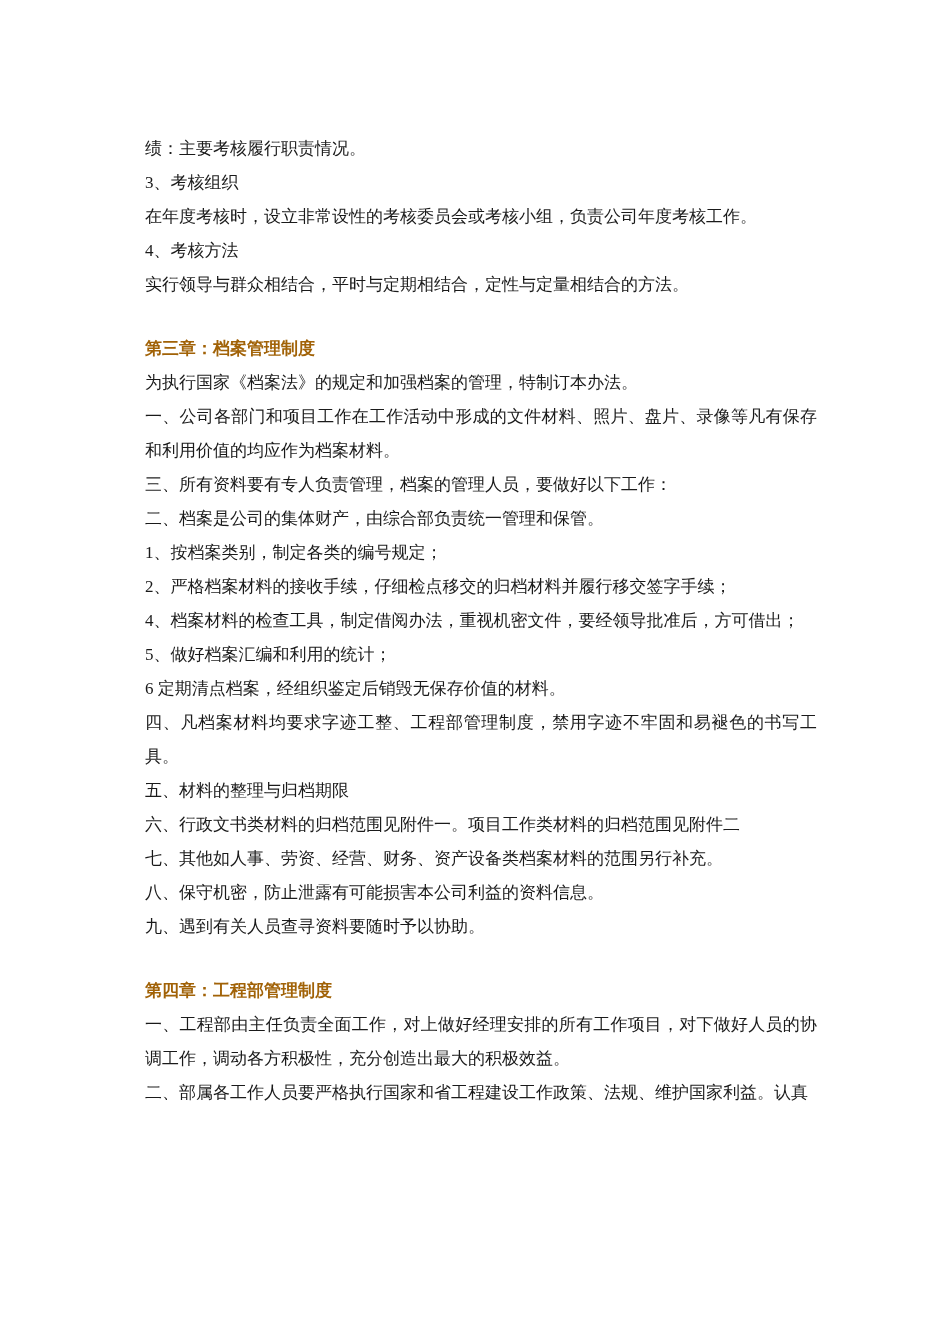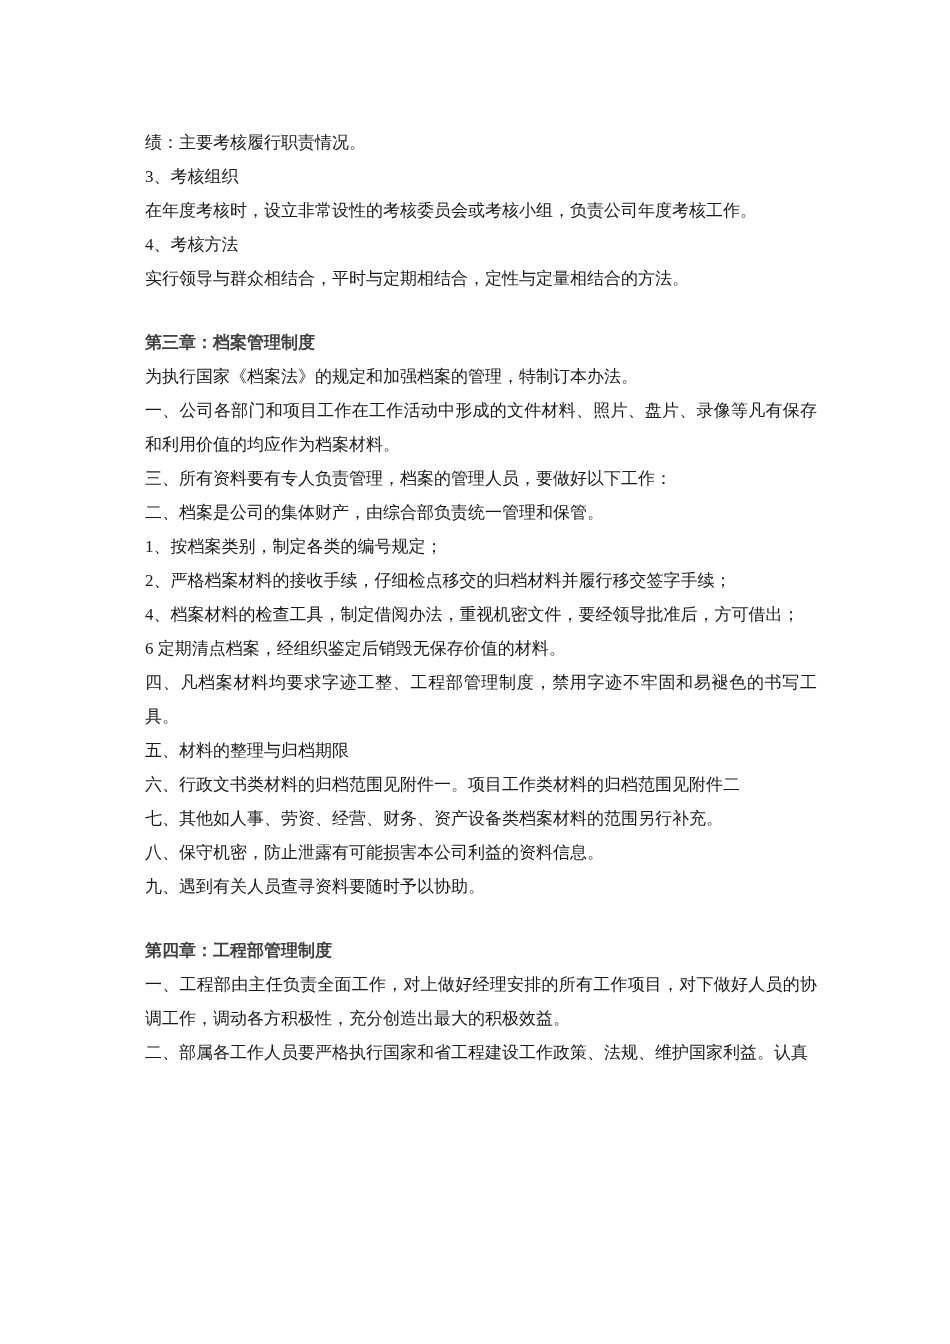--- a/index.html
+++ b/index.html
@@ -11,36 +11,36 @@
     position: relative;
     width: 950px;
     height: 1344px;
     background: #ffffff;
     overflow: hidden;
     font-family: "Liberation Serif", "DejaVu Serif", serif;
   }
   .text-block {
     position: absolute;
     left: 145px;
-    top: 126px;
+    top: 132px;
     width: 672px;
   }
   .para {
     margin: 0;
     padding: 0;
     font-size: 17px;
     line-height: 34px;
     color: #1a1a1a;
     text-align: justify;
     text-justify: inter-ideograph;
     word-break: break-all;
   }
   .para.heading {
     font-weight: 700;
-    color: #404040;
+    color: #a16207;
     margin-top: 30px;
     text-align: left;
   }
 </style>
 </head>
 <body>
 
 <div class="page">
   <div class="text-block" id="text-block">
       <p class="para">绩：主要考核履行职责情况。</p>
@@ -49,20 +49,21 @@
       <p class="para">4、考核方法</p>
       <p class="para">实行领导与群众相结合，平时与定期相结合，定性与定量相结合的方法。</p>
       <p class="para heading">第三章：档案管理制度</p>
       <p class="para">为执行国家《档案法》的规定和加强档案的管理，特制订本办法。</p>
       <p class="para">一、公司各部门和项目工作在工作活动中形成的文件材料、照片、盘片、录像等凡有保存和利用价值的均应作为档案材料。</p>
       <p class="para">三、所有资料要有专人负责管理，档案的管理人员，要做好以下工作：</p>
       <p class="para">二、档案是公司的集体财产，由综合部负责统一管理和保管。</p>
       <p class="para">1、按档案类别，制定各类的编号规定；</p>
       <p class="para">2、严格档案材料的接收手续，仔细检点移交的归档材料并履行移交签字手续；</p>
       <p class="para">4、档案材料的检查工具，制定借阅办法，重视机密文件，要经领导批准后，方可借出；</p>
+      <p class="para">5、做好档案汇编和利用的统计；</p>
       <p class="para">6 定期清点档案，经组织鉴定后销毁无保存价值的材料。</p>
       <p class="para">四、凡档案材料均要求字迹工整、工程部管理制度，禁用字迹不牢固和易褪色的书写工具。</p>
       <p class="para">五、材料的整理与归档期限</p>
       <p class="para">六、行政文书类材料的归档范围见附件一。项目工作类材料的归档范围见附件二</p>
       <p class="para">七、其他如人事、劳资、经营、财务、资产设备类档案材料的范围另行补充。</p>
       <p class="para">八、保守机密，防止泄露有可能损害本公司利益的资料信息。</p>
       <p class="para">九、遇到有关人员查寻资料要随时予以协助。</p>
       <p class="para heading">第四章：工程部管理制度</p>
       <p class="para">一、工程部由主任负责全面工作，对上做好经理安排的所有工作项目，对下做好人员的协调工作，调动各方积极性，充分创造出最大的积极效益。</p>
       <p class="para">二、部属各工作人员要严格执行国家和省工程建设工作政策、法规、维护国家利益。认真</p>

